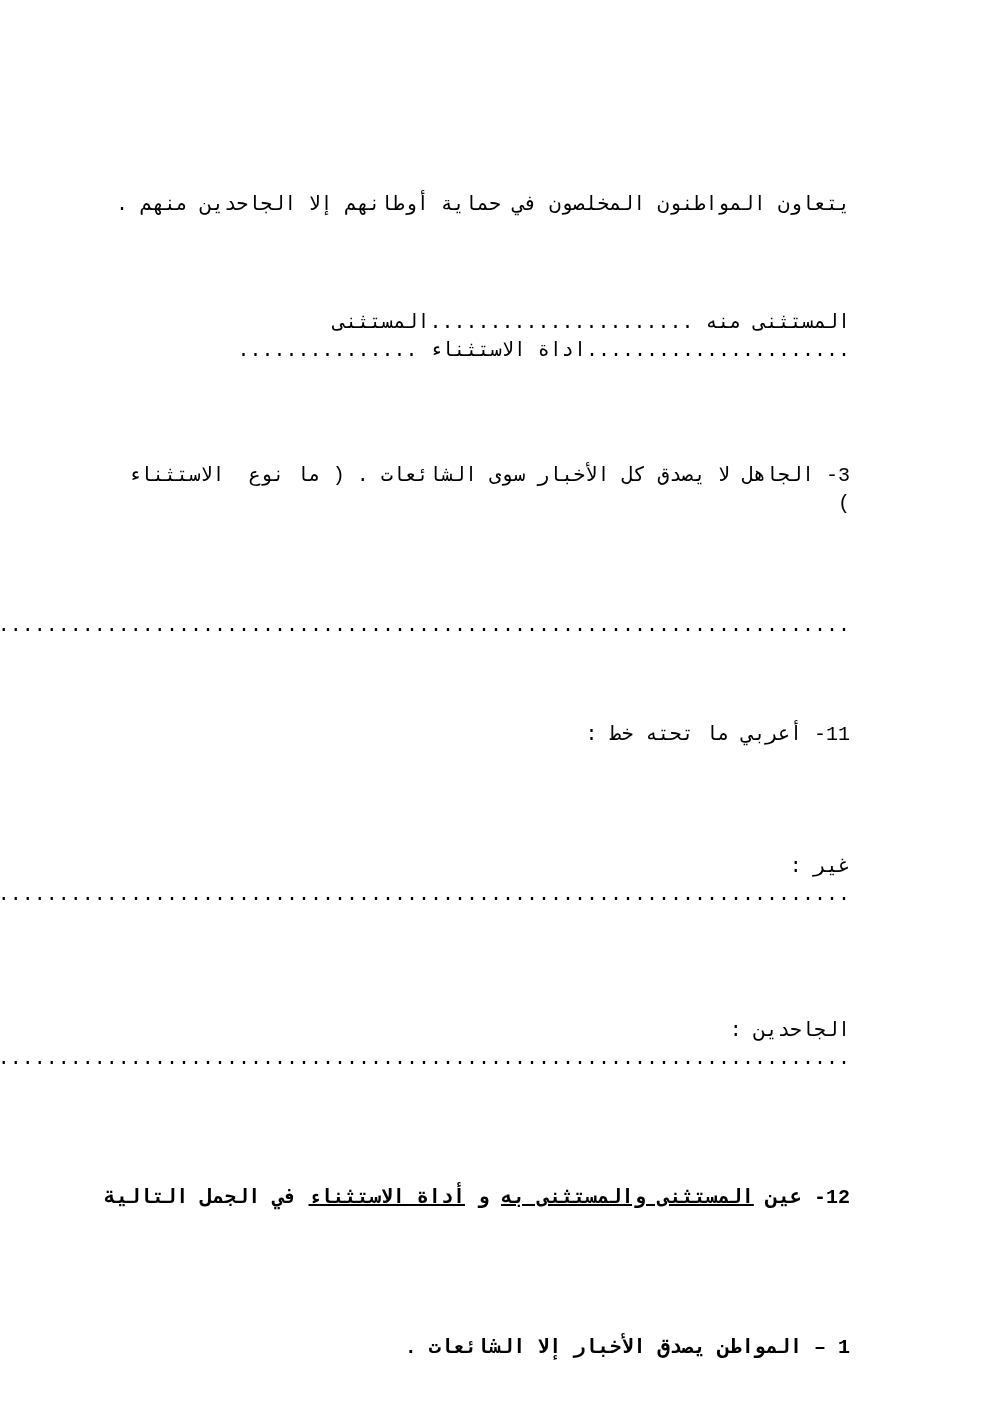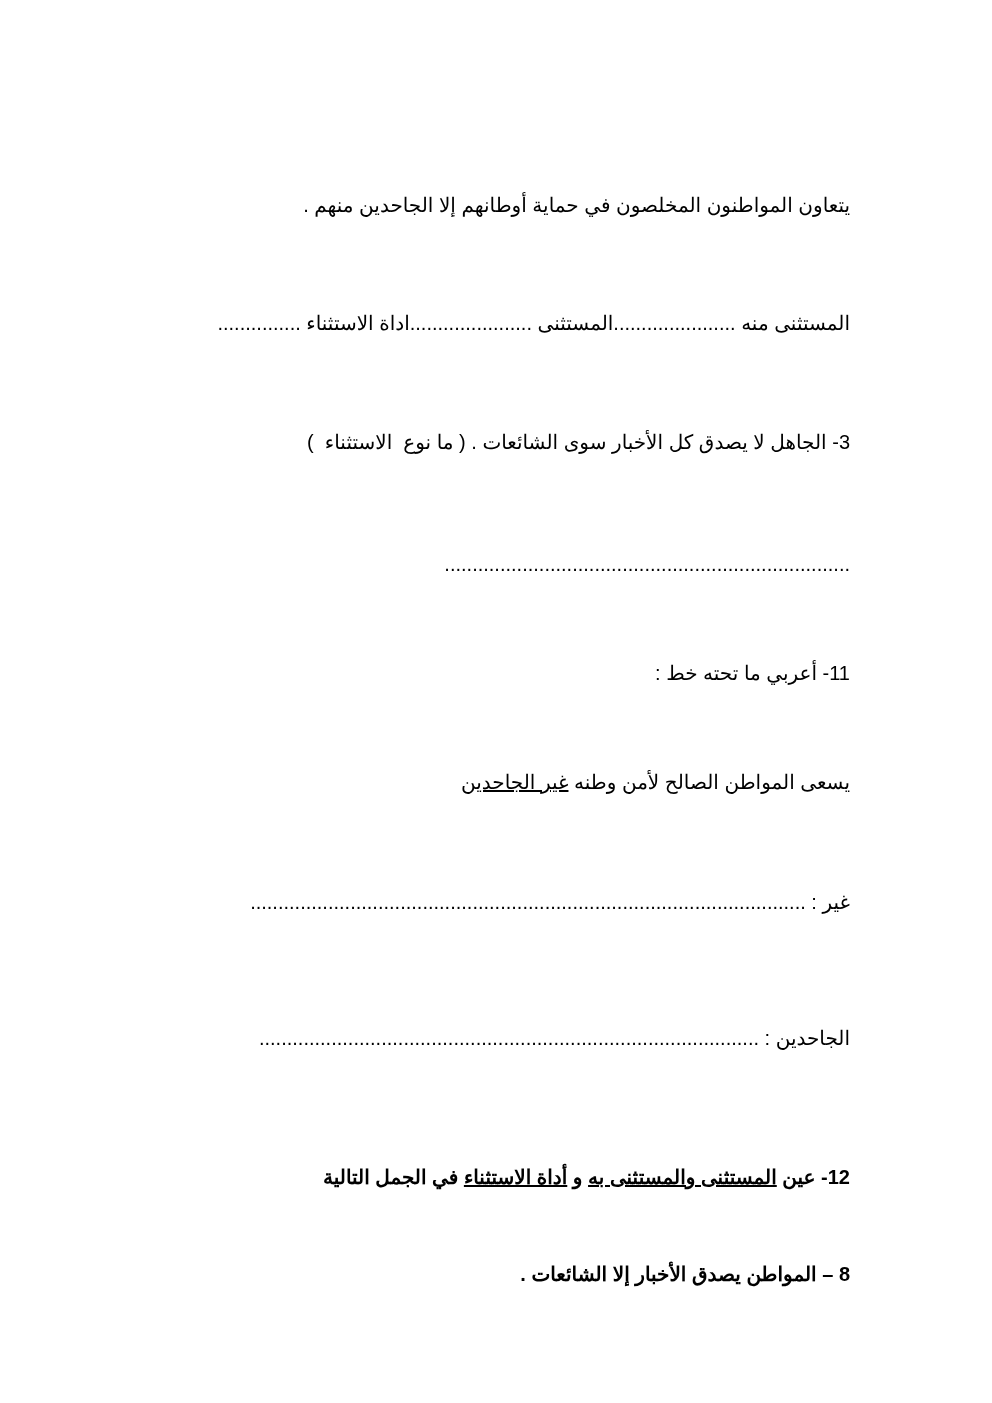--- a/index.html
+++ b/index.html
@@ -13,55 +13,54 @@
     overflow: hidden;
   }
   .page {
     box-sizing: border-box;
     width: 992px;
     height: 1403px;
     padding: 122px 142px 0 100px;
     direction: rtl;
     text-align: right;
     color: #000000;
-    font-family: Liberation Sans, sans-serif;
+    font-family: Liberation Mono, monospace;
     font-size: 20px;
     white-space: pre-wrap;
   }
   .line {
     line-height: 28px;
     min-height: 28px;
   }
   .bold { font-weight: bold; }
   .u { text-decoration: underline; }
 </style>
 </head>
 <body>
 
 <div class="page">
 
   <div class="line" style="margin-bottom:21px">يتعاون المواطنون المخلصون في حماية أوطانهم إلا الجاحدين منهم .</div>
 
-  <div class="line" style="margin-bottom:22px">المستثنى منه ......................المستثنى ......................اداة الاستثناء ...............</div>
+  <div class="line" style="margin-bottom:28px">المستثنى منه ......................المستثنى ......................اداة الاستثناء ...............</div>
 
   <div class="line" style="margin-bottom:25px">3- الجاهل لا يصدق كل الأخبار سوى الشائعات . ( ما نوع  الاستثناء  )</div>
 
   <div class="line" style="margin-bottom:12px">.........................................................................</div>
 
   <div class="line" style="margin-bottom:12px">11- أعربي ما تحته خط :</div>
 
-  <div class="line" style="margin-bottom:23px"><span>يسعى المواطن الصالح لأمن وطنه </span><span class="u">غير الجاحدين</span></div>
 
   <div class="line" style="margin-bottom:39px">غير : ....................................................................................................</div>
 
   <div class="line" style="margin-bottom:42px">الجاحدين : ..........................................................................................</div>
 
-  <div class="line bold" style=""><span>12- عين </span><span class="u">المستثنى والمستثنى به</span><span> و </span><span class="u">أداة الاستثناء</span><span> في الجمل التالية</span></div>
+  <div class="line bold" style="margin-bottom:53px"><span>12- عين </span><span class="u">المستثنى والمستثنى به</span><span> و </span><span class="u">أداة الاستثناء</span><span> في الجمل التالية</span></div>
 
-  <div class="line bold" style="margin-bottom:45px">8 – المواطن يصدق الأخبار إلا الشائعات .</div>
+  <div class="line bold" style="margin-bottom:45px">1 – المواطن يصدق الأخبار إلا الشائعات .</div>
 
   
 
   
 
   
 
   
 
   

